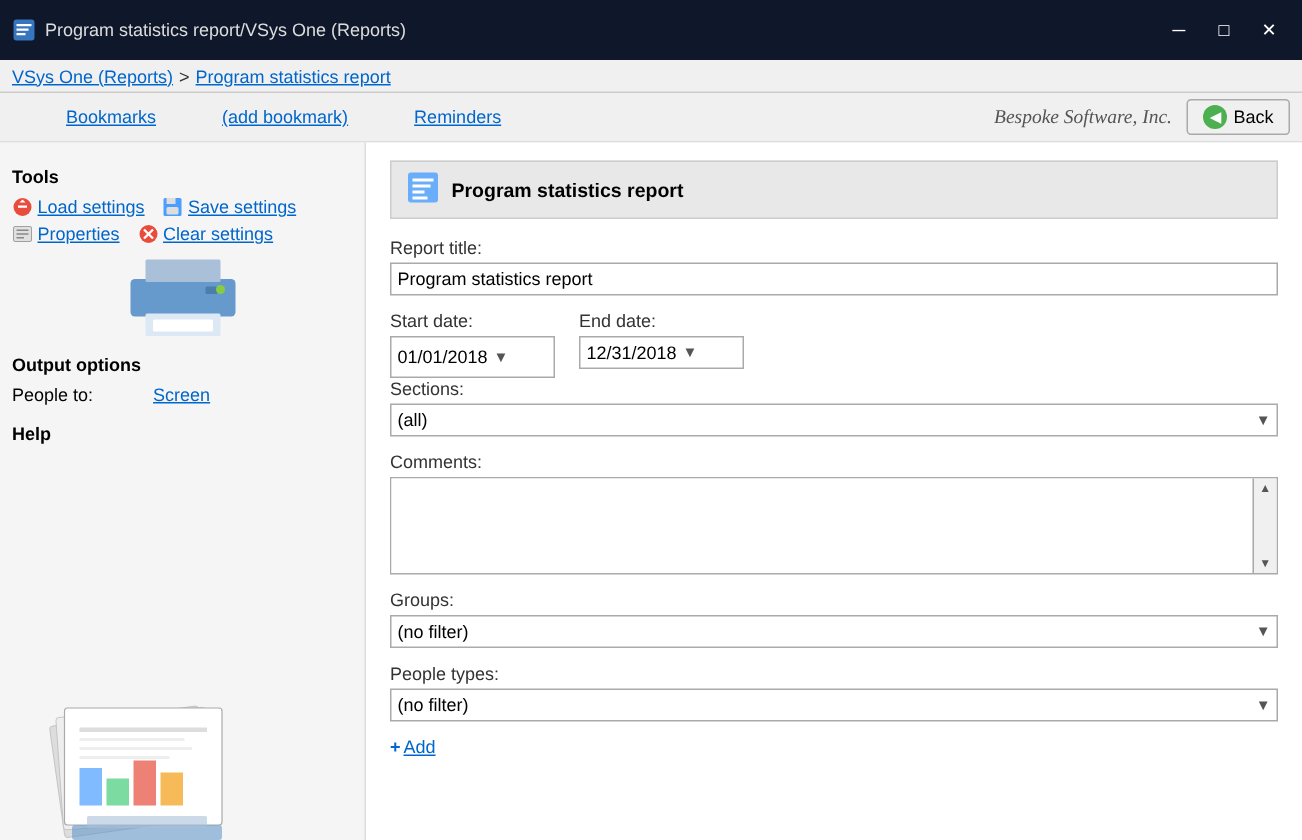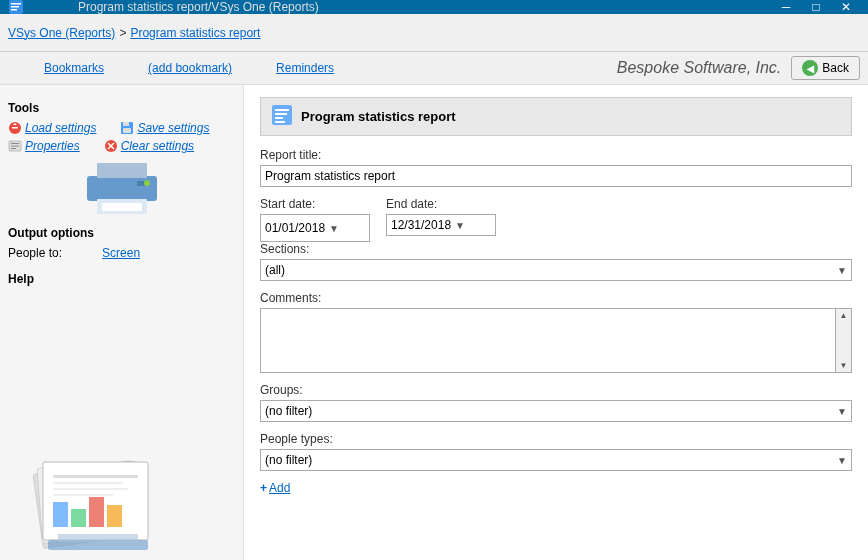--- a/index.html
+++ b/index.html
@@ -7,28 +7,27 @@
       font-family: 'Segoe UI', Tahoma, Geneva, Verdana, sans-serif;
       font-size: 12px;
       background: #f0f0f0;
       width: 868px;
       height: 560px;
       overflow: hidden;
     }
 
     
     .titlebar {
-      background: #0369a1;
+      background: #0f172a;
       color: #fff;
       display: flex;
       align-items: center;
-      height: 14px;
+      height: 40px;
       padding: 0 8px;
       user-select: none;
-      gap: 48px;
     }
     .titlebar-icon {
       width: 16px;
       height: 16px;
       margin-right: 6px;
       flex-shrink: 0;
     }
     .titlebar-title {
       flex: 1;
       font-size: 12px;
@@ -51,21 +50,21 @@
       justify-content: center;
     }
 
     
     .menubar {
       background: #f0f0f0;
       padding: 4px 8px;
       display: flex;
       align-items: center;
       border-bottom: 1px solid #ccc;
-      height: 38px;
+      height: 22px;
     }
     .breadcrumb-link {
       color: #0066cc;
       text-decoration: underline;
       cursor: pointer;
       font-size: 12px;
     }
     .breadcrumb-sep {
       margin: 0 4px;
       color: #333;
@@ -109,23 +108,24 @@
       height: 16px;
       background: #4caf50;
       border-radius: 50%;
       display: flex;
       align-items: center;
       justify-content: center;
       color: white;
       font-size: 10px;
     }
     .bespoke-text {
-      font-size: 16px;
+      font-size: 13px;
       color: #555;
       font-style: italic;
+      font-family: Liberation Serif, serif;
     }
 
     
     .main-layout {
       display: flex;
       height: calc(560px - 28px - 22px - 32px);
     }
 
     
     .sidebar {
@@ -142,22 +142,21 @@
       margin-bottom: 6px;
       margin-top: 8px;
     }
     .sidebar-tools {
       display: flex;
       flex-direction: column;
       gap: 4px;
     }
     .tool-row {
       display: flex;
-      gap: 24px;
-      font-style: italic;
+      gap: 12px;
     }
     .tool-link {
       color: #0066cc;
       text-decoration: underline;
       cursor: pointer;
       font-size: 12px;
       display: flex;
       align-items: center;
       gap: 3px;
     }

